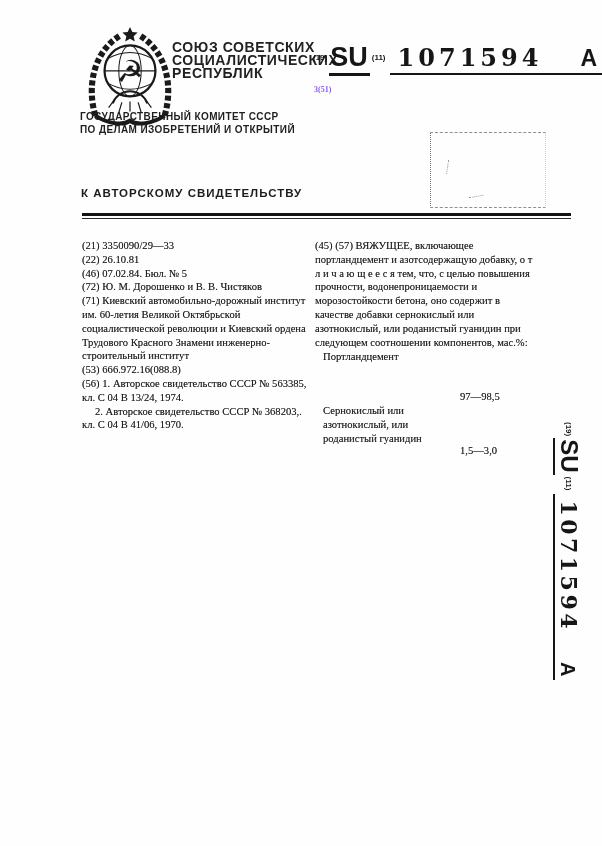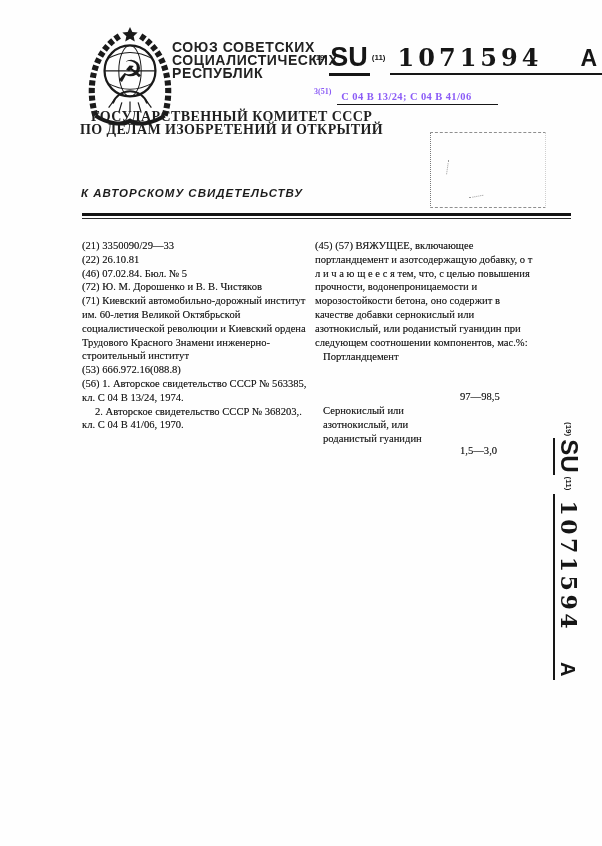--- a/index.html
+++ b/index.html
@@ -27,33 +27,33 @@
   .ipc-line{
     position:absolute;left:314px;top:91px;display:flex;align-items:baseline;
     font-family:"Liberation Serif", serif;color:#8b5cf6;
   }
   .ipc-codes{
     font-size:10.5px;font-weight:bold;letter-spacing:.4px;
     border-bottom:1.5px solid #161616;margin-left:6px;padding:0 26px 2px 4px;
   }
   .committee{
     position:absolute;left:80px;top:111px;
-    font-family:Liberation Serif, serif;font-weight:bold;
-    font-size:14px;line-height:12.5px;letter-spacing:.4px;color:#1f1f1f;text-align:center;
+    font-family:Liberation Sans, sans-serif;font-weight:bold;
+    font-size:10px;line-height:12.5px;letter-spacing:.4px;color:#1f1f1f;
   }
   
   .title-main{
     position:absolute;left:79px;top:148px;
     font-family:"Liberation Sans", sans-serif;font-weight:bold;
     font-size:27px;letter-spacing:1.5px;color:#161616;
   }
   .title-sub{
     position:absolute;left:81px;top:187px;
     font-family:"Liberation Sans", sans-serif;font-weight:bold;
-    font-size:11.5px;letter-spacing:1px;color:#1c1c1c;font-style:italic;
+    font-size:11.5px;letter-spacing:1px;color:#1c1c1c;
   }
   .stamp{
     position:absolute;left:430px;top:132px;width:114px;height:74px;
     border-top:1px dashed #8f8f8f;border-bottom:1px dashed #8f8f8f;
     border-left:1px dotted #787878;border-right:1px dotted #cfcfcf;
   }
   .stamp .smudge1{position:absolute;left:16px;top:28px;width:10px;height:14px;
     border-left:1px dotted #9a9a9a;transform:rotate(8deg);}
   .stamp .smudge2{position:absolute;left:38px;bottom:10px;width:14px;height:4px;
     border-bottom:1px dotted #9a9a9a;transform:rotate(-10deg);}
@@ -126,21 +126,20 @@
     <span class="su">SU</span>
     <span class="code-tiny">(11)</span>
     <span class="numwrap">
       <span class="num">1071594</span>
       <span class="kind">A</span>
     </span>
   </div>
 
   <div class="ipc-line">
     <span class="code-tiny">3(51)</span>
-    <span class="ipc-codes">С 04 В 13/24; С 04 В 41/06</span>
   </div>
 
   <div class="committee">
     <div>ГОСУДАРСТВЕННЫЙ КОМИТЕТ СССР</div>
     <div>ПО ДЕЛАМ ИЗОБРЕТЕНИЙ И ОТКРЫТИЙ</div>
   </div>
 
   <div class="title-sub">К АВТОРСКОМУ СВИДЕТЕЛЬСТВУ</div>
 
   <div class="stamp">

